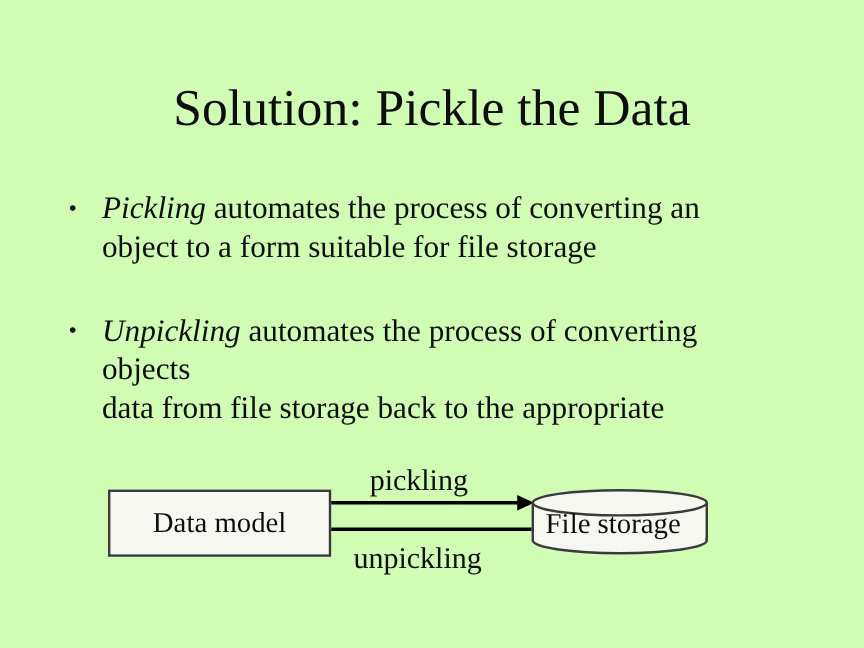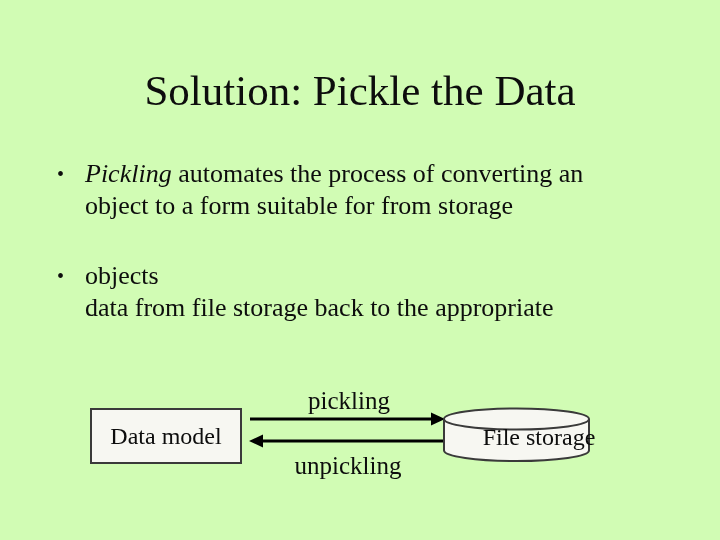--- a/index.html
+++ b/index.html
@@ -89,39 +89,38 @@
     stroke: none;
   }
   .cyl-side {
     stroke: var(--node_border, #3a3a3a);
     stroke-width: 2;
   }
   .rect-node {
     position: absolute;
     left: 90px;
     top: 408px;
-    width: 152px;
+    width: 186px;
     height: 56px;
     background: var(--node_fill, #f7f7f2);
     border: 2px solid var(--node_border, #3a3a3a);
     box-sizing: border-box;
     display: flex;
     align-items: center;
     justify-content: center;
     font-size: 24px;
   }
   .cyl-label {
     position: absolute;
     left: 443px;
     top: 423px;
     width: 136px;
     text-align: center;
     font-size: 24px;
     line-height: 28px;
-    margin-left: 28px;
   }
   .arrow-label {
     position: absolute;
     width: 140px;
     text-align: center;
     font-size: 25px;
     line-height: 28px;
   }
   .arrow-label.pickling {
     left: 279px;
@@ -138,27 +137,28 @@
 <div class="slide">
 
   <div class="title">Solution: Pickle the Data</div>
 
   <div class="bullets">
 
     <div class="bullet-row">
       <div class="bullet-marker">•</div>
       <div class="bullet-text">
         <div class="bline"><span class="lead">Pickling</span><span> automates the process of converting an</span></div>
-        <div class="bline">object to a form suitable for from storage</div>
+        <div class="bline">object to a form suitable for file storage</div>
       </div>
     </div>
 
     <div class="bullet-row second">
       <div class="bullet-marker">•</div>
       <div class="bullet-text">
+        <div class="bline"><span class="lead">Unpickling</span><span> automates the process of converting</span></div>
         <div class="bline">objects</div>
         <div class="bline">data from file storage back to the appropriate</div>
       </div>
     </div>
 
   </div>
 
   <svg class="diagram-svg" viewBox="0 0 720 540">
 
     <line class="arrow-line" x1="250" y1="419" x2="433" y2="419"></line>

